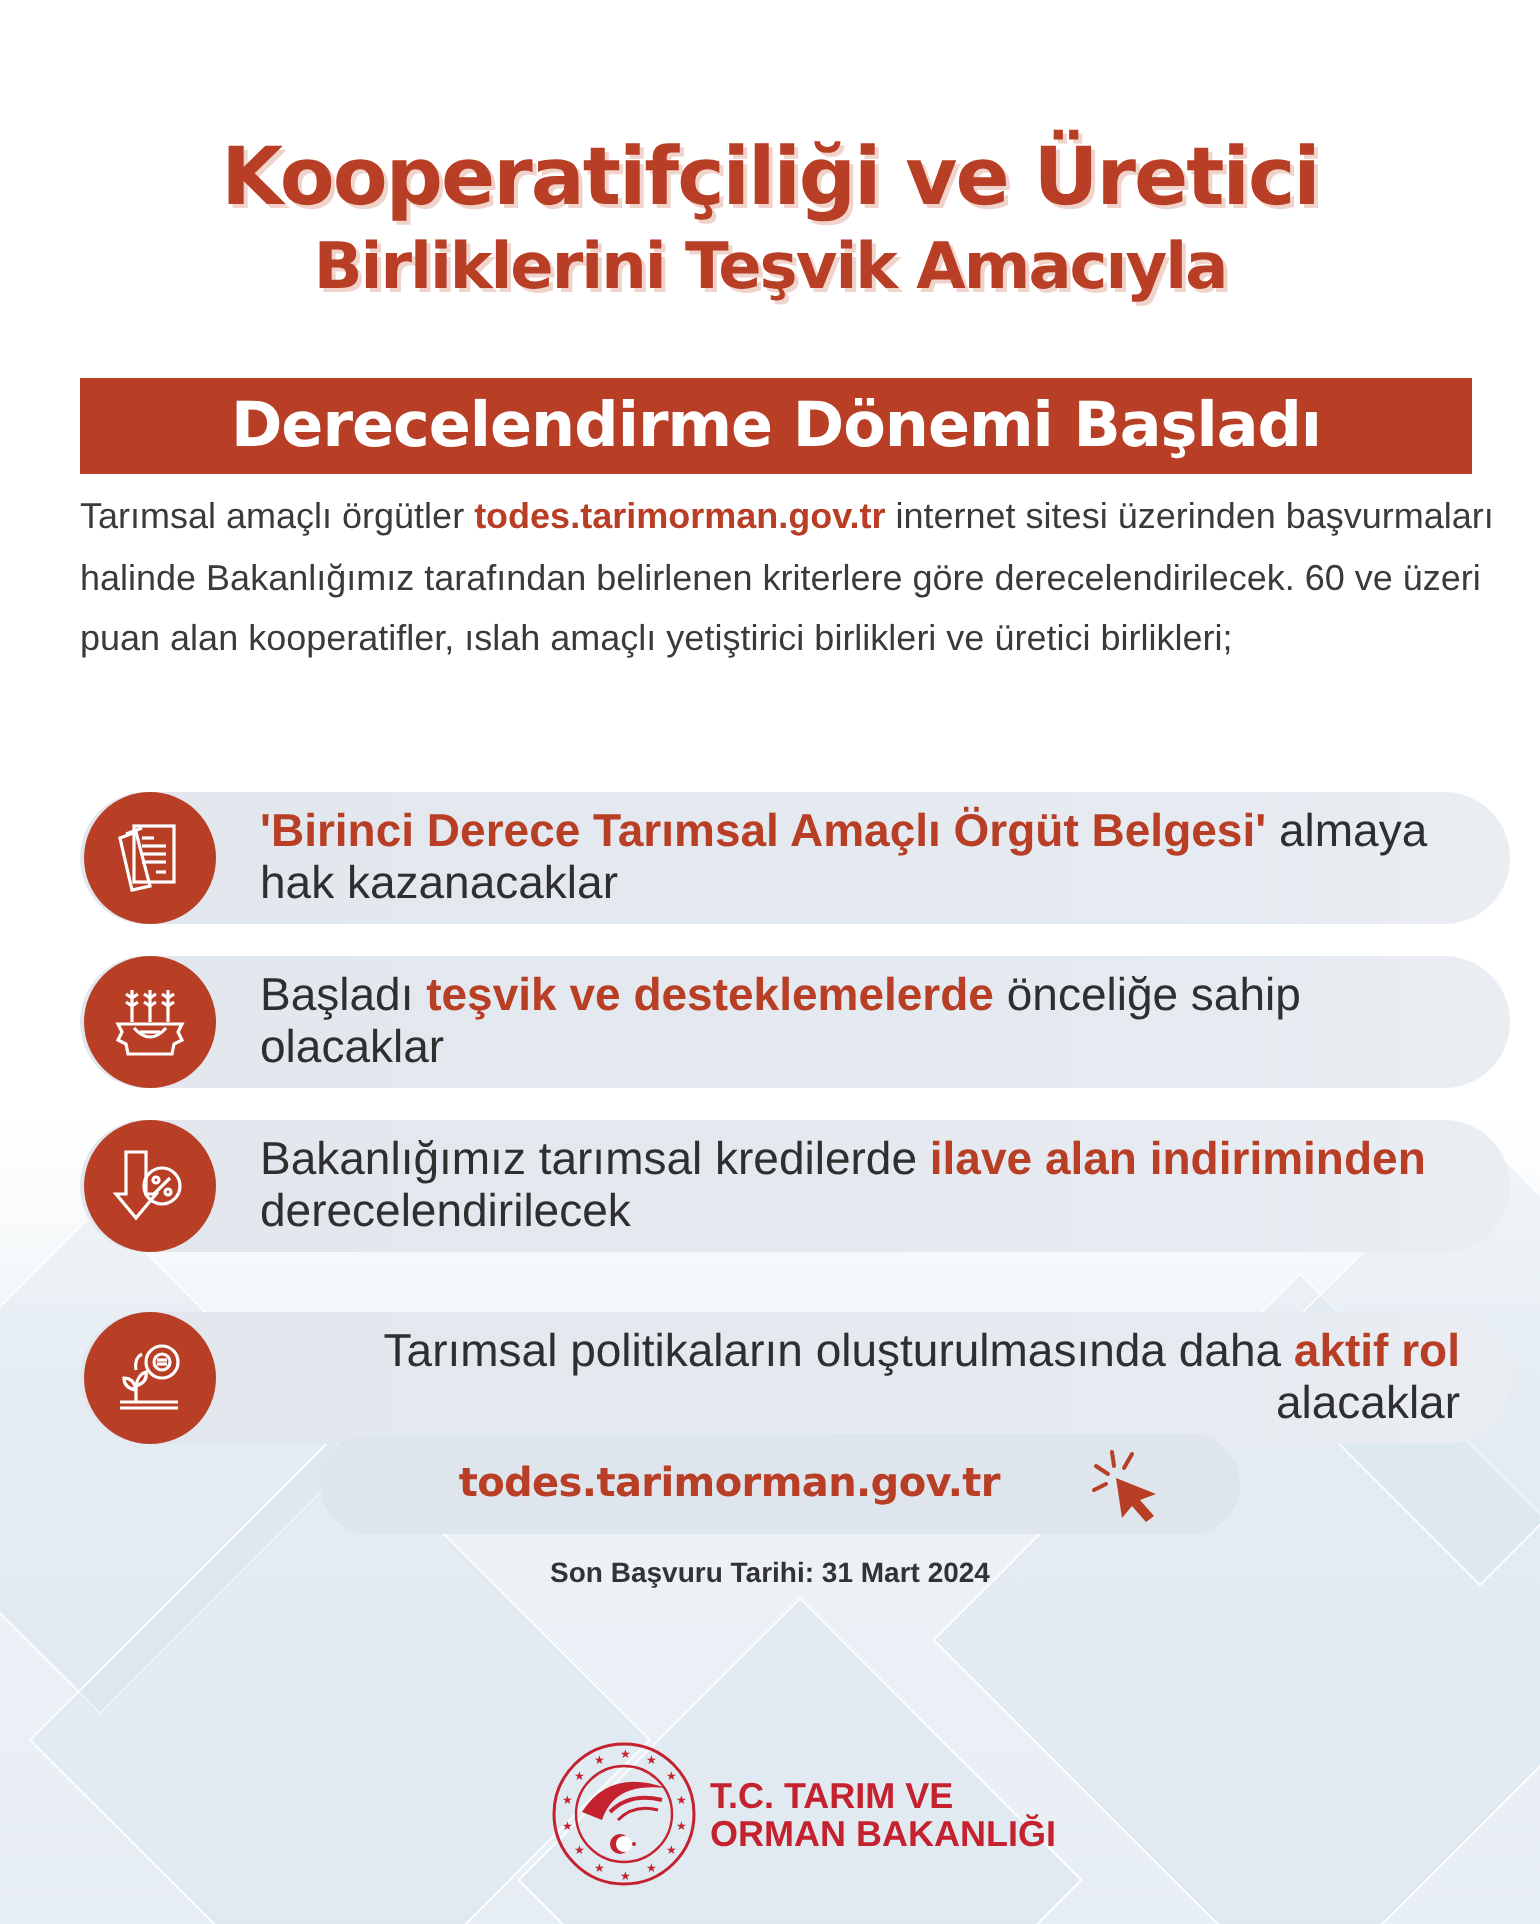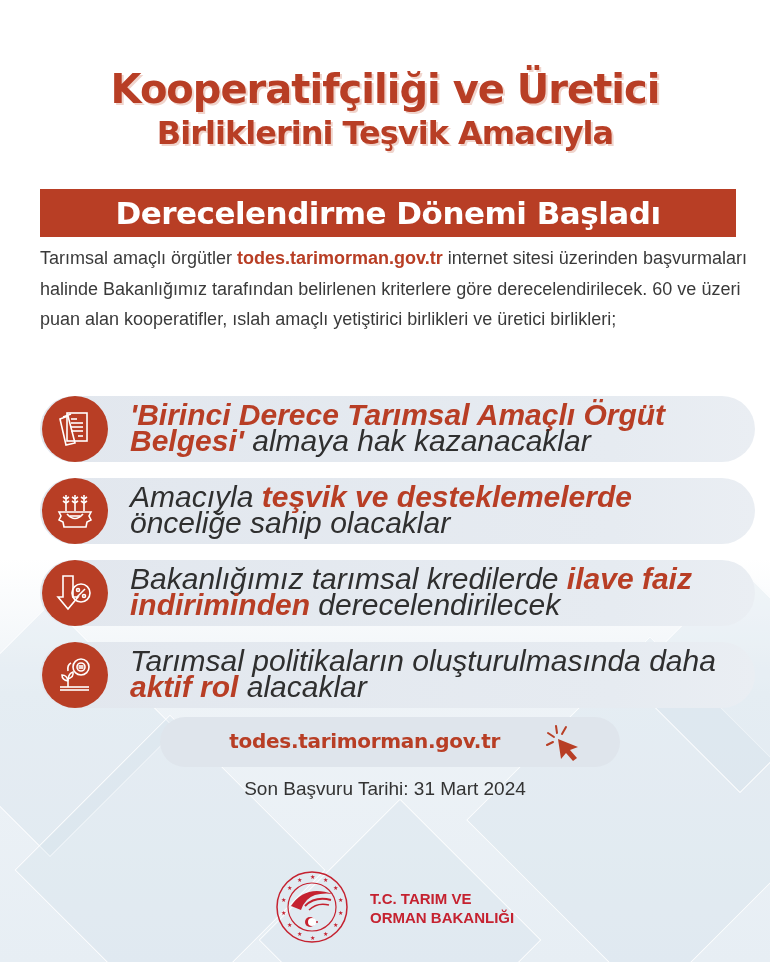--- a/index.html
+++ b/index.html
@@ -41,42 +41,42 @@
     background: linear-gradient(90deg, #e2e7ee 0%, #e6ebf1 80%, #eaeef3 100%);
     border-radius: 33px;
   }
   .item .icon {
     position: absolute; left: 2px; top: 0; width: 66px; height: 66px;
     border-radius: 50%; background: #b83e25;
     display: flex; align-items: center; justify-content: center;
   }
   .item .txt {
     position: absolute; left: 90px; top: 6px; width: 600px;
-    font-family: "Liberation Sans", sans-serif; font-style: italic;
-    font-size: 30px; line-height: 26px; color: #2f2f2f;
+    font-family: "Liberation Sans", sans-serif; 
+    font-size: 23px; line-height: 26px; color: #2f2f2f;
   }
   .item .txt .hl { color: #b83e25; font-weight: bold; }
   .link-pill {
     position: absolute; left: 160px; top: 717px; width: 460px; height: 50px;
     border-radius: 25px; background: #dfe5ec;
   }
   .link-pill .url {
     position: absolute; left: 0; width: 340px; text-align: right; top: 12px;
     font-weight: bold; font-size: 20px; color: #b83e25; letter-spacing: -0.3px;
   }
   .link-pill .cursor { position: absolute; left: 382px; top: 6px; }
   .deadline {
     position: absolute; left: 0; width: 770px; top: 778px; text-align: center;
-    font-family: "Liberation Sans", sans-serif; font-size: 19px; color: #333;
+    font-family: "Liberation Sans", sans-serif; font-size: 14px; color: #333; font-weight: bold;
   }
   .logo { position: absolute; left: 275px; top: 870px; width: 74px; height: 74px; }
   .logo-text {
-    position: absolute; left: 370px; top: 889px;
+    position: absolute; left: 355px; top: 889px;
     font-family: "Liberation Sans", sans-serif; font-weight: bold;
-    color: #c52230; font-size: 15px; line-height: 19px;
+    color: #c52230; font-size: 18px; line-height: 19px;
   }
 </style>
 </head>
 <body>
 
 <div class="bg-deco">
   <div class="diamond" style="left:-40px;top:640px;width:180px;height:180px;"></div>
   <div class="diamond" style="left:60px;top:760px;width:220px;height:220px;"></div>
   <div class="diamond" style="left:520px;top:690px;width:260px;height:260px;"></div>
   <div class="diamond" style="left:300px;top:840px;width:200px;height:200px;"></div>
@@ -117,40 +117,40 @@
         <line x1="31" y1="6" x2="31" y2="22"></line>
       <path d="M13 10 l-3 -2 M13 10 l3 -2 M13 14 l-3 -2 M13 14 l3 -2"></path>
       <path d="M22 10 l-3 -2 M22 10 l3 -2 M22 14 l-3 -2 M22 14 l3 -2"></path>
       <path d="M31 10 l-3 -2 M31 10 l3 -2 M31 14 l-3 -2 M31 14 l3 -2"></path>
       <path d="M6 23 H38 L36 27 L38 31 L34 33 L33 38 L11 38 L10 33 L6 31 L8 27 Z"></path>
       <path d="M14 25 Q22 34 30 25"></path>
       <line x1="17" y1="27" x2="27" y2="27"></line>
     </svg>
   </div>
   <div class="txt">
-    <span>Amacıyla </span><span class="hl">teşvik ve desteklemelerde</span><span> önceliğe sahip olacaklar</span>
+    <span>Başladı </span><span class="hl">teşvik ve desteklemelerde</span><span> önceliğe sahip olacaklar</span>
   </div>
 </div>
 
 <div class="item" style="top:560px;">
   <div class="icon">
     <svg width="44" height="44" viewBox="0 0 44 44" fill="none" stroke="#fff" stroke-width="1.6">
       <path d="M10 5 H20 V26 H25 L15 38 L5 26 H10 Z"></path>
       <circle cx="28" cy="22" r="9"></circle>
       <line x1="24" y1="26" x2="32" y2="18"></line>
       <circle cx="25" cy="19" r="1.5"></circle>
       <circle cx="31" cy="25" r="1.5"></circle>
     </svg>
   </div>
   <div class="txt">
-    <span>Bakanlığımız tarımsal kredilerde </span><span class="hl">ilave faiz indiriminden</span><span> derecelendirilecek</span>
-  </div>
-</div>
-
-<div class="item" style="top:642px;">
+    <span>Bakanlığımız tarımsal kredilerde </span><span class="hl">ilave alan indiriminden</span><span> derecelendirilecek</span>
+  </div>
+</div>
+
+<div class="item" style="top:656px;text-align:right;">
   <div class="icon">
     <svg width="44" height="44" viewBox="0 0 44 44" fill="none" stroke="#fff" stroke-width="1.6">
       <circle cx="28" cy="14" r="8"></circle>
       <circle cx="28" cy="14" r="4"></circle>
       <line x1="25.5" y1="13" x2="30.5" y2="13"></line>
         <line x1="25.5" y1="15" x2="30.5" y2="15"></line>
       <path d="M18 10 Q14 12 15 18"></path>
       <line x1="15" y1="25" x2="15" y2="34"></line>
       <path d="M15 28 Q9 27 9 22 Q14 22 15 28"></path>
       <path d="M15 26 Q16 20 20 19 Q21 24 15 26"></path>

